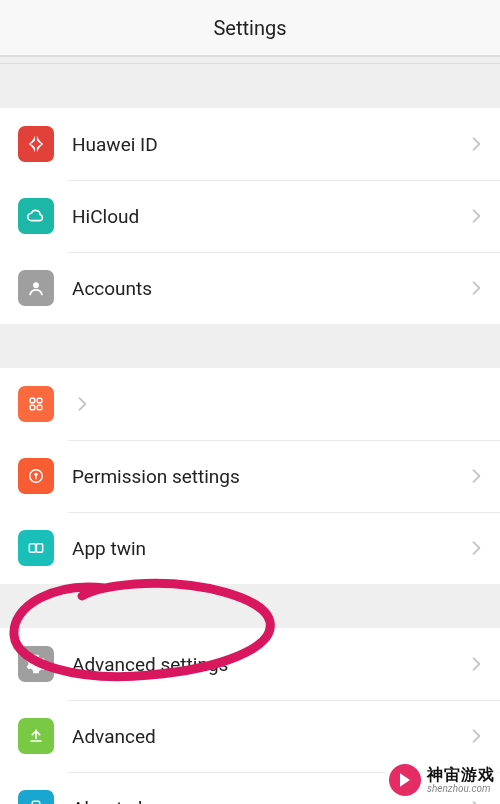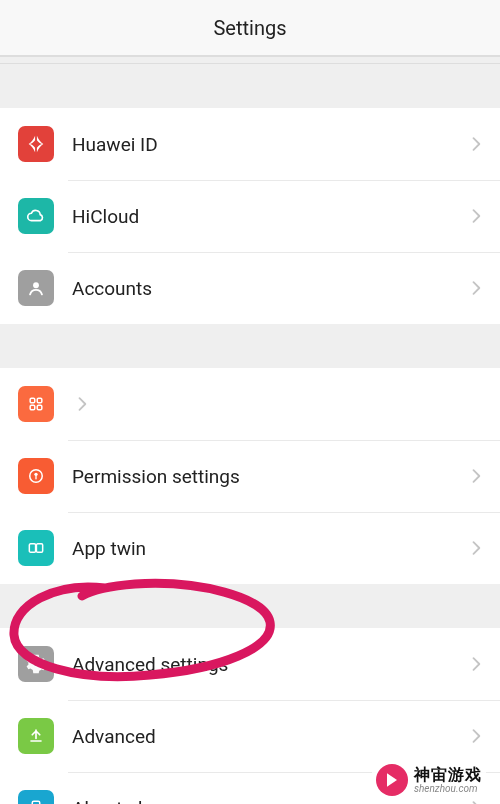--- a/index.html
+++ b/index.html
@@ -83,21 +83,21 @@
       width: 100%;
       height: 100%;
     }
     .annotation {
       position: absolute;
       pointer-events: none;
       z-index: 50;
     }
     .watermark {
       position: absolute;
-      right: 14px;
+      right: 1px;
       bottom: 6px;
       z-index: 60;
       display: flex;
       align-items: center;
       gap: 6px;
       background: rgba(255,255,255,0.85);
       padding: 2px 4px;
       border-radius: 4px;
     }
     .watermark .wm-icon {

